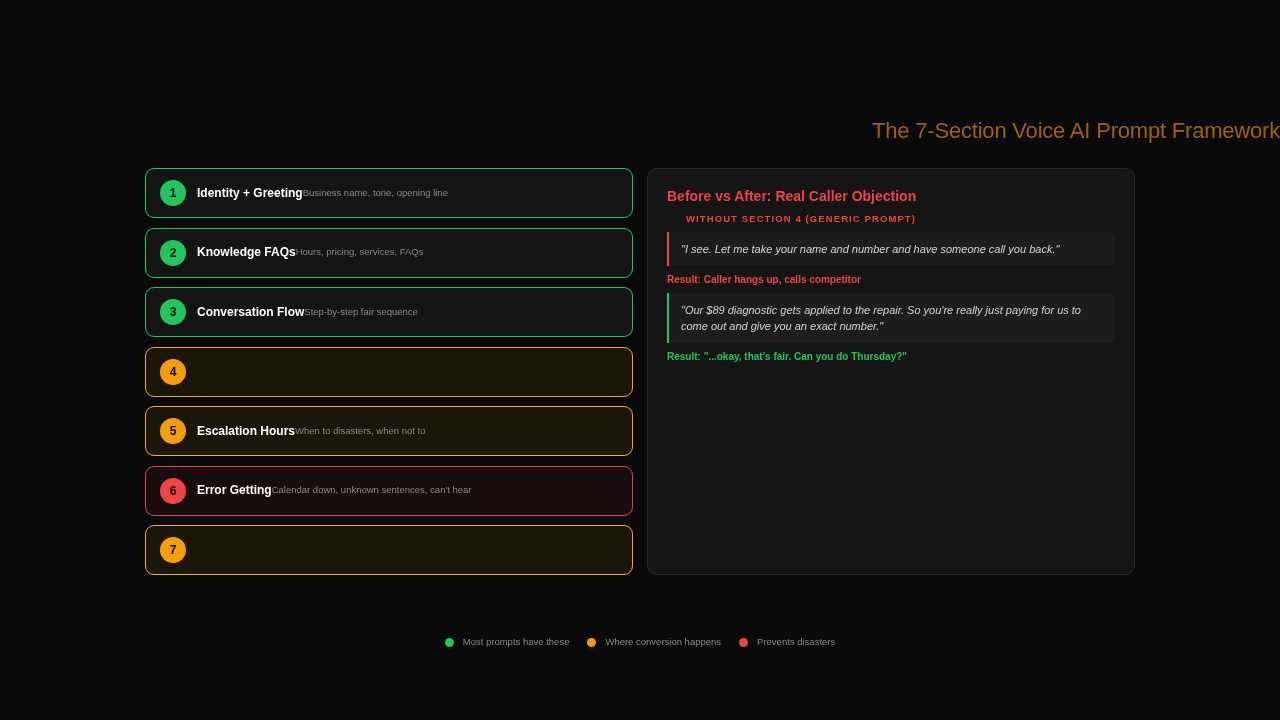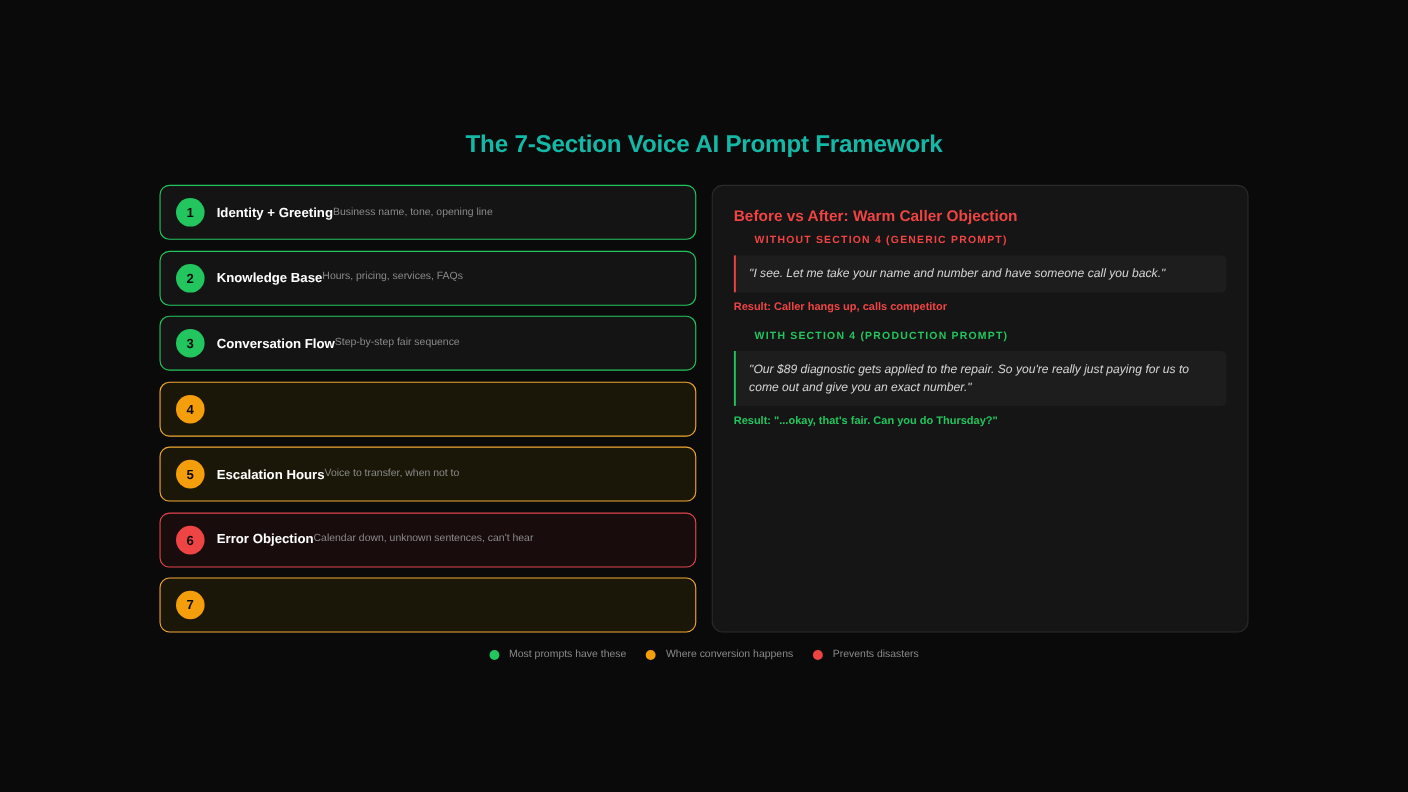--- a/index.html
+++ b/index.html
@@ -5,22 +5,22 @@
     * { box-sizing: border-box; margin: 0; padding: 0; }
     html, body {
       width: 1280px; height: 720px;
       background: #0a0a0a;
       font-family: "Liberation Sans", "DejaVu Sans", sans-serif;
       overflow: hidden;
     }
     .page { position: relative; width: 1280px; height: 720px; }
     .title {
       position: absolute; left: 0; top: 118px; width: 1280px;
-      text-align: center; color: #14b8a6;
-      font-size: 22px; font-weight: bold; letter-spacing: -0.2px;
+      text-align: right; color: #a16207;
+      font-size: 22px; font-weight: normal; letter-spacing: -0.2px;
     }
     .sections {
       position: absolute; left: 145px; top: 168px; width: 488px;
       display: flex; flex-direction: column; gap: 9.5px;
     }
     .card {
       height: 50px; border-radius: 9px; border: 1.5px solid #22c55e;
       background: #141414; display: flex; align-items: center;
       padding-left: 14px;
     }
@@ -58,82 +58,81 @@
     }
     .quote.green { border-left-color: #22c55e; }
     .result { font-size: 10px; font-weight: bold; margin-top: 7px; line-height: 13px; }
     .result.red { color: #ef4444; }
     .result.green { color: #22c55e; }
 
     .legend {
       position: absolute; top: 589px; left: 0; width: 1280px;
       display: flex; justify-content: center; gap: 18px;
     }
-    .legend-item { display: flex; align-items: center; gap: 9px; }
+    .legend-item { display: flex; align-items: center; gap: 9px; margin-top: 47px; }
     .dot { width: 9px; height: 9px; border-radius: 50%; }
     .legend-label { color: #8a8a8a; font-size: 9.5px; line-height: 12px; }
   </style>
 </head>
 <body>
 
 <div class="page">
   <h1 class="title">The 7-Section Voice AI Prompt Framework</h1>
 
   <div class="sections">
     <div class="card">
       <div class="badge">1</div>
       <div class="card-text">
         <div class="card-title">Identity + Greeting</div>
         <div class="card-desc">Business name, tone, opening line</div>
       </div>
     </div>
     <div class="card">
       <div class="badge">2</div>
       <div class="card-text">
-        <div class="card-title">Knowledge Base</div>
+        <div class="card-title">Knowledge FAQs</div>
         <div class="card-desc">Hours, pricing, services, FAQs</div>
       </div>
     </div>
     <div class="card">
       <div class="badge">3</div>
       <div class="card-text">
         <div class="card-title">Conversation Flow</div>
         <div class="card-desc">Step-by-step fair sequence</div>
       </div>
     </div>
     <div class="card orange">
       <div class="badge">4</div>
     </div>
     <div class="card orange">
       <div class="badge">5</div>
       <div class="card-text">
         <div class="card-title">Escalation Hours</div>
-        <div class="card-desc">Voice to transfer, when not to</div>
+        <div class="card-desc">When to disasters, when not to</div>
       </div>
     </div>
     <div class="card red">
       <div class="badge">6</div>
       <div class="card-text">
-        <div class="card-title">Error Objection</div>
+        <div class="card-title">Error Getting</div>
         <div class="card-desc">Calendar down, unknown sentences, can't hear</div>
       </div>
     </div>
     <div class="card orange">
       <div class="badge">7</div>
     </div>
   </div>
 
   <div class="panel">
-    <div class="panel-title">Before vs After: Warm Caller Objection</div>
+    <div class="panel-title">Before vs After: Real Caller Objection</div>
 
     <div class="label red">WITHOUT SECTION 4 (GENERIC PROMPT)</div>
     <div class="quote">"I see. Let me take your name and number and have someone call you back."</div>
     <div class="result red">Result: Caller hangs up, calls competitor</div>
 
-    <div class="label green">WITH SECTION 4 (PRODUCTION PROMPT)</div>
     <div class="quote green">"Our $89 diagnostic gets applied to the repair. So you're really just paying for us to come out and give you an exact number."</div>
     <div class="result green">Result: "...okay, that's fair. Can you do Thursday?"</div>
   </div>
 
   <div class="legend">
     <div class="legend-item">
       <span class="dot" style="background:#22c55e"></span>
       <span class="legend-label">Most prompts have these</span>
     </div>
     <div class="legend-item">

